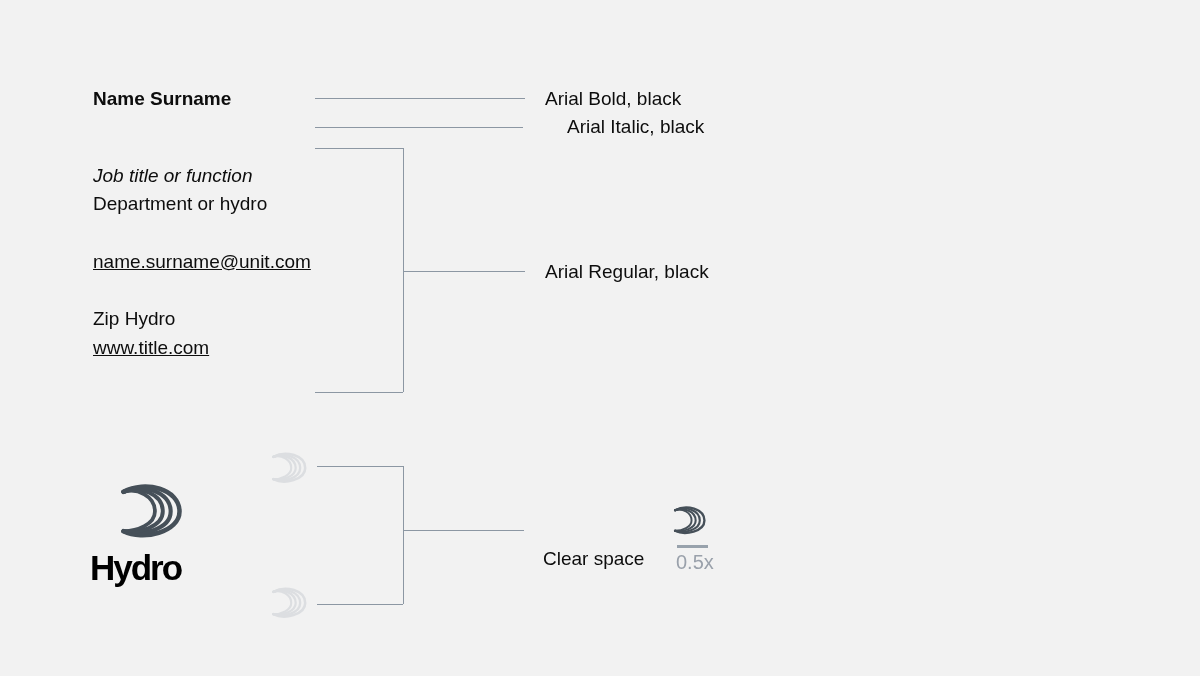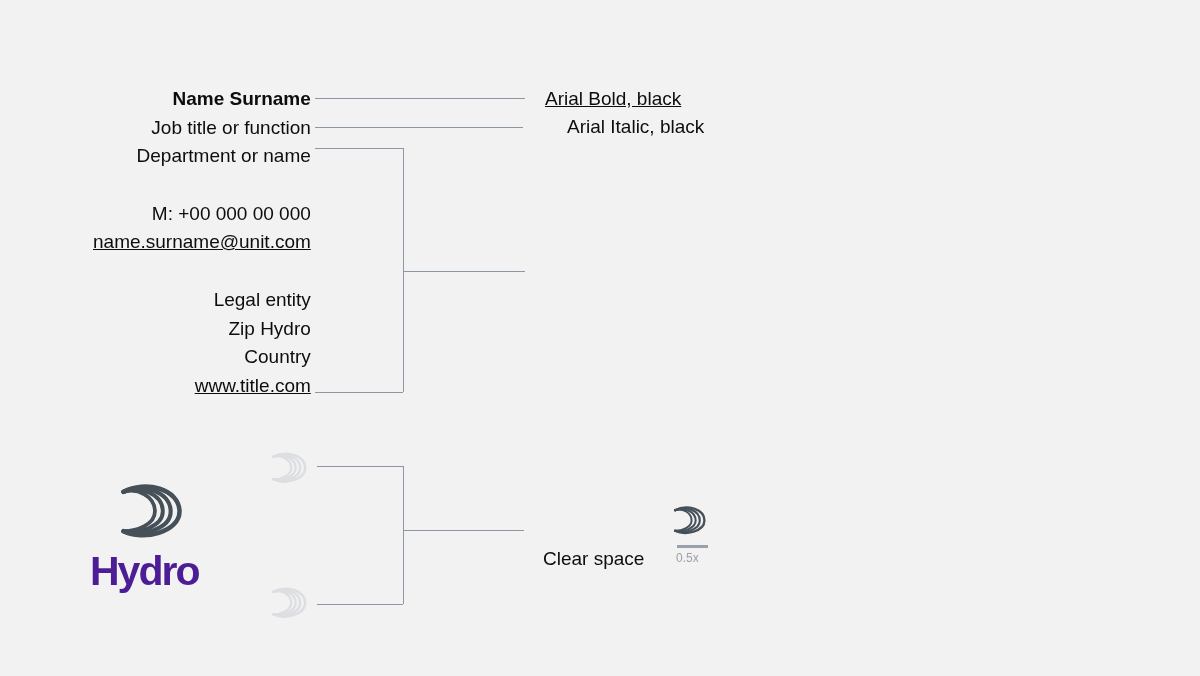--- a/index.html
+++ b/index.html
@@ -2,54 +2,53 @@
 <html><head>
 <meta charset="utf-8">
 <style>
   html,body{margin:0;padding:0;}
   body{font-family:"Liberation Sans",sans-serif;}
   .canvas{
     position:relative;
     width:1200px;height:676px;
     background:#f2f2f2;
     overflow:hidden;
-    text-align:right;
   }
   
   .sig-block{
     position:absolute;left:93px;top:85px;
     font-size:19px;line-height:28.7px;color:#0d0d0d;
     white-space:nowrap;
   }
   .sig-line{height:28.7px;}
   .sig-line.bold{font-weight:bold;}
-  .sig-line.italic{}
+  .sig-line.italic{font-style:italic;margin-top:48px;}
   .sig-line.underline{text-decoration:underline;}
   
   .note{
     position:absolute;
     font-size:19px;line-height:22px;color:#0d0d0d;
     white-space:nowrap;
   }
   
   .cline{position:absolute;background:#8c97a3;}
   .cline.h{height:1px;}
   .cline.v{width:1px;}
   
   .mark{position:absolute;}
   .mark svg{display:block;width:100%;height:100%;}
   .wordmark{
     position:absolute;left:90px;top:548px;
-    font-size:41px;font-weight:bold;letter-spacing:-2px;
-    color:#4c1d95;white-space:nowrap;
+    font-size:35px;font-weight:bold;letter-spacing:-2px;
+    color:#000000;white-space:nowrap;
   }
   .unit-bar{position:absolute;left:677px;top:545px;width:31px;height:3px;background:#98a2ac;}
   .unit-label{
     position:absolute;left:676px;top:551px;
-    font-size:12px;color:#9aa1ab;white-space:nowrap;
+    font-size:20px;color:#9aa1ab;white-space:nowrap;
   }
 </style>
 </head>
 <body>
 
 <div class="canvas">
 
   <svg width="0" height="0" style="position:absolute" aria-hidden="true">
     <defs>
       <symbol id="hydro-mark" viewBox="0 0 68 60">
@@ -59,46 +58,44 @@
           <path d="M6,10 C23,4 46,12 46,30 C46,45 22,53 6,50" stroke-width="4.0"></path>
           <path d="M6,10 C20,6 38,14 38,30 C38,43 20,50 6,50" stroke-width="3.8"></path>
         </g>
       </symbol>
     </defs>
   </svg>
 
   <div class="sig-block">
     <div class="sig-line bold">Name Surname</div>
     <div class="sig-line italic">Job title or function</div>
-    <div class="sig-line">Department or name</div>
+    <div class="sig-line">Department or hydro</div>
     <div class="sig-line"></div>
-    <div class="sig-line">M: +00 000 00 000</div>
     <div class="sig-line underline">name.surname@unit.com</div>
     <div class="sig-line"></div>
-    <div class="sig-line">Legal entity</div>
     <div class="sig-line">Zip Hydro</div>
-    <div class="sig-line">Country</div>
     <div class="sig-line underline">www.title.com</div>
   </div>
 
   <div class="cline h" style="left:315px;top:98px;width:210px;"></div>
   <div class="cline h" style="left:315px;top:127px;width:208px;"></div>
 
   <div class="cline h" style="left:315px;top:148px;width:88px;"></div>
   <div class="cline v" style="left:403px;top:148px;height:244px;"></div>
   <div class="cline h" style="left:403px;top:271px;width:122px;"></div>
   <div class="cline h" style="left:315px;top:392px;width:88px;"></div>
 
   <div class="cline h" style="left:317px;top:466px;width:86px;"></div>
   <div class="cline v" style="left:403px;top:466px;height:138px;"></div>
   <div class="cline h" style="left:403px;top:530px;width:121px;"></div>
   <div class="cline h" style="left:317px;top:604px;width:86px;"></div>
 
-  <div class="note" style="left:545px;top:88px;text-decoration:underline;">Arial Bold, black</div>
+  <div class="note" style="left:545px;top:88px;">Arial Bold, black</div>
   <div class="note" style="left:567px;top:116px;">Arial Italic, black</div>
+  <div class="note" style="left:545px;top:261px;">Arial Regular, black</div>
   <div class="note" style="left:543px;top:548px;">Clear space</div>
 
   <div class="mark" style="left:270px;top:450px;width:38px;height:36px;color:#dcdee1;">
     <svg viewBox="0 0 68 60">
         <use href="#hydro-mark"></use>
       </svg>
   </div>
   <div class="mark" style="left:270px;top:585px;width:38px;height:36px;color:#dcdee1;">
     <svg viewBox="0 0 68 60">
         <use href="#hydro-mark"></use>

